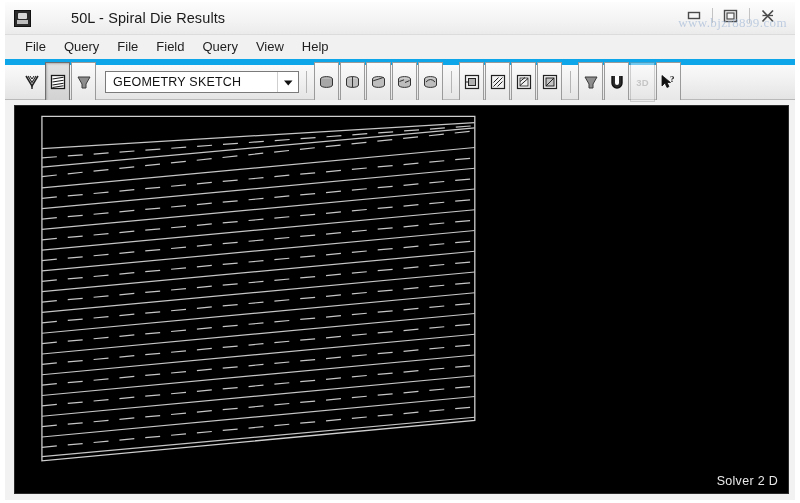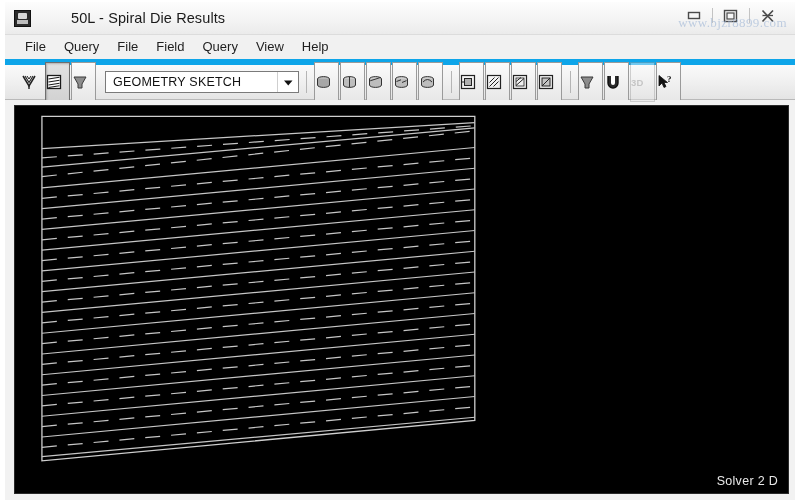--- a/index.html
+++ b/index.html
@@ -144,21 +144,21 @@
     background: #b5b5b5;
     margin: 0 7px;
   }
   .tb-btn {
     width: 25px;
     height: 40px;
     margin-right: 1px;
     border: 1px solid transparent;
     display: flex;
     align-items: center;
-    justify-content: flex-start;
+    justify-content: center;
     box-sizing: border-box;
     background: transparent;
   }
   .tb-btn.framed {
     border: 1px solid #9a9a9a;
     background: linear-gradient(to bottom,#fbfbfb,#e7e7e7);
   }
   .tb-btn.pressed {
     border: 1px solid #6e6e6e;
     background: linear-gradient(to bottom,#e2e2e2,#d2d2d2);

